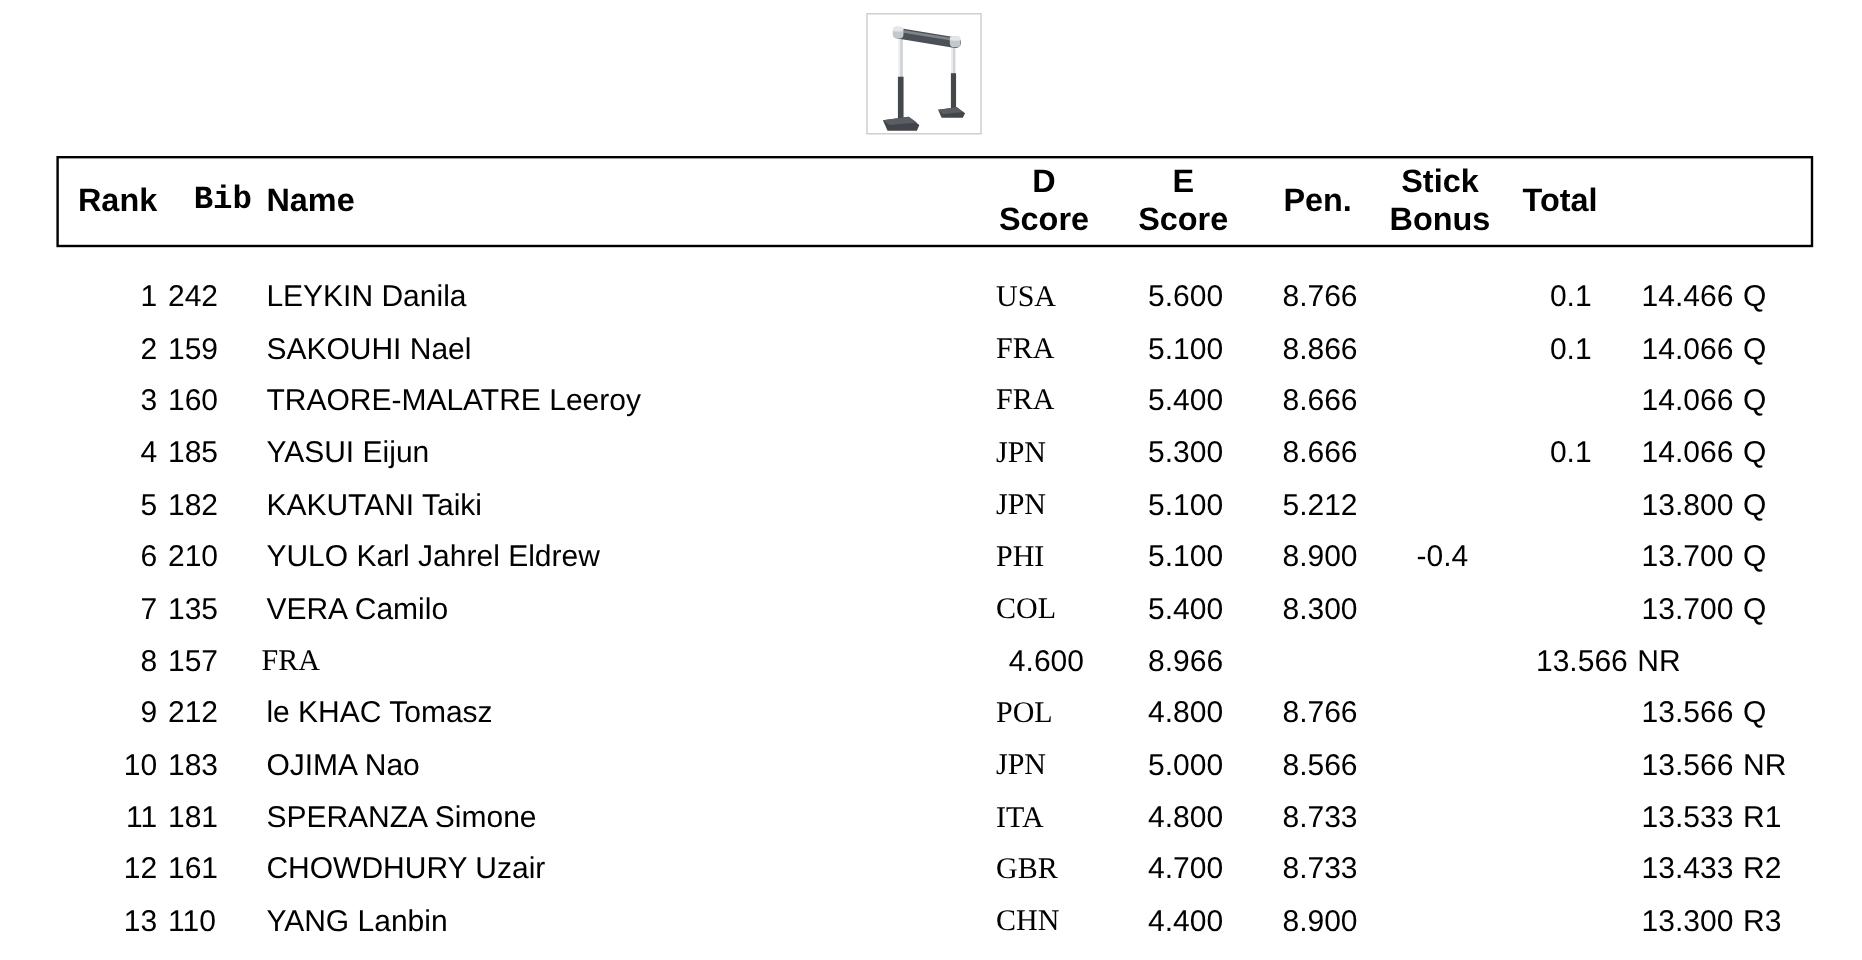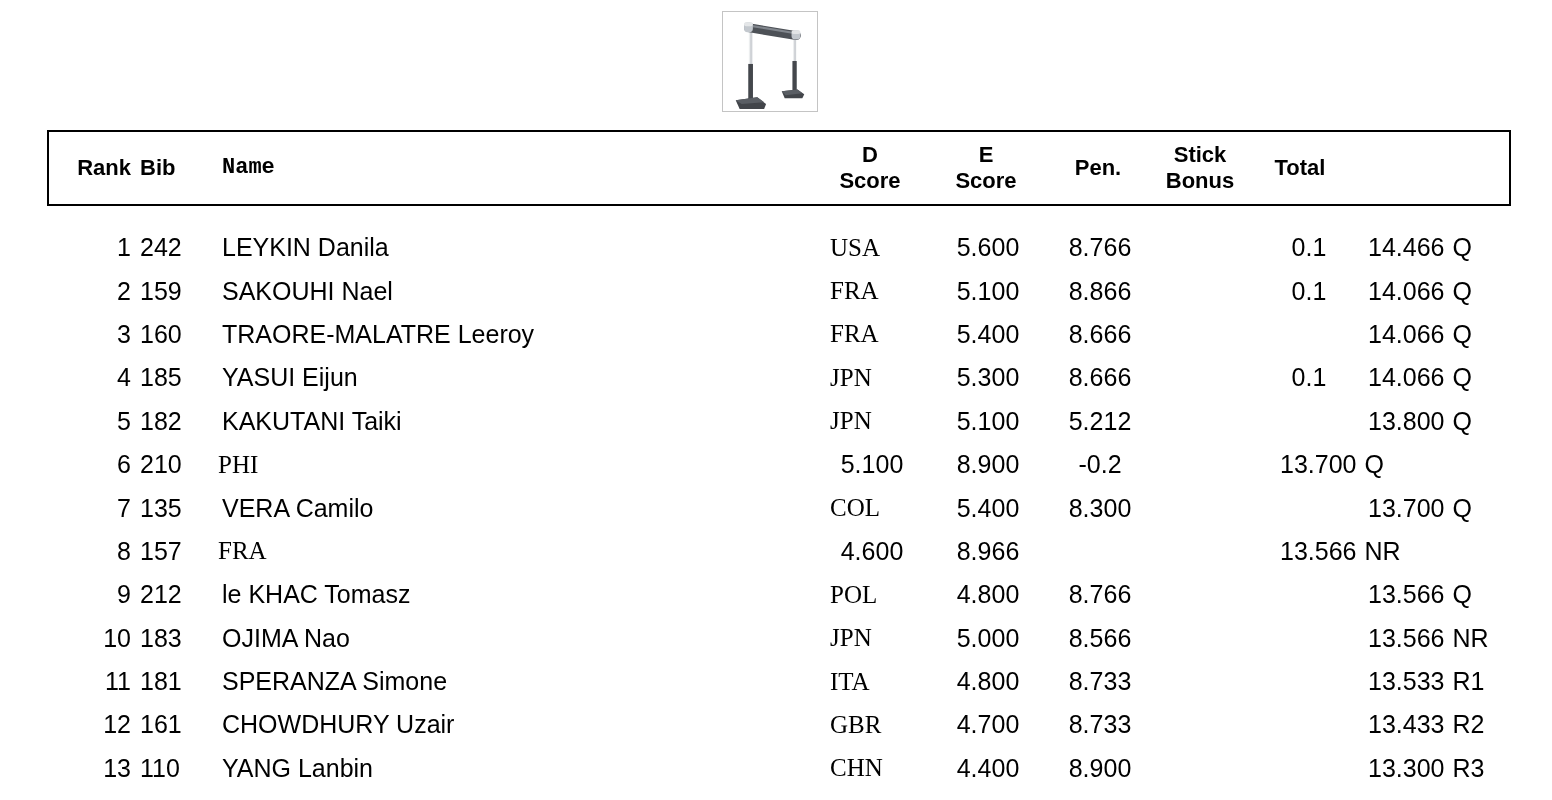--- a/index.html
+++ b/index.html
@@ -36,27 +36,27 @@
   }
 
   
   .header-box {
     position: absolute;
     left: 47px; top: 130px;
     width: 1464px; height: 76px;
     border: 2px solid #000000;
     box-sizing: border-box;
     font-weight: bold;
-    font-size: 22px;
+    font-size: 27px;
     line-height: 1.18;
   }
   .hcell { white-space: pre-line; }
   .h-rank  { text-align: right;  padding-right: 3px; }
-  .h-bib   { text-align: left;   padding-left: 6px; }
-  .h-name  { text-align: left;   padding-left: 12px; font-family: Liberation Mono, monospace; }
+  .h-bib   { text-align: right;   padding-left: 6px; font-family: Liberation Mono, monospace; }
+  .h-name  { text-align: left;   padding-left: 12px; }
   .h-noc, .h-d, .h-e, .h-pen, .h-stick, .h-total { text-align: center; }
 
   
   .rows {
     position: absolute;
     left: 47px; top: 226px;
     width: 1464px;
     font-size: 25px;
   }
   .result-row { height: 43.4px; }
@@ -175,24 +175,25 @@
     <div class="c-e">5.212</div>
     <div class="c-pen"></div>
     <div class="c-stick"></div>
     <div class="c-total">
       <span>13.800</span><span class="mark">Q</span>
     </div>
   </div>
     <div class="result-row row-grid">
     <div class="c-rank">6</div>
     <div class="c-bib">210</div>
+    <div class="c-name">YULO Karl Jahrel Eldrew</div>
     <div class="c-noc">PHI</div>
     <div class="c-d">5.100</div>
     <div class="c-e">8.900</div>
-    <div class="c-pen">-0.2</div>
+    <div class="c-pen">-0.4</div>
     <div class="c-stick"></div>
     <div class="c-total">
       <span>13.700</span><span class="mark">Q</span>
     </div>
   </div>
     <div class="result-row row-grid">
     <div class="c-rank">7</div>
     <div class="c-bib">135</div>
     <div class="c-name">VERA Camilo</div>
     <div class="c-noc">COL</div>

